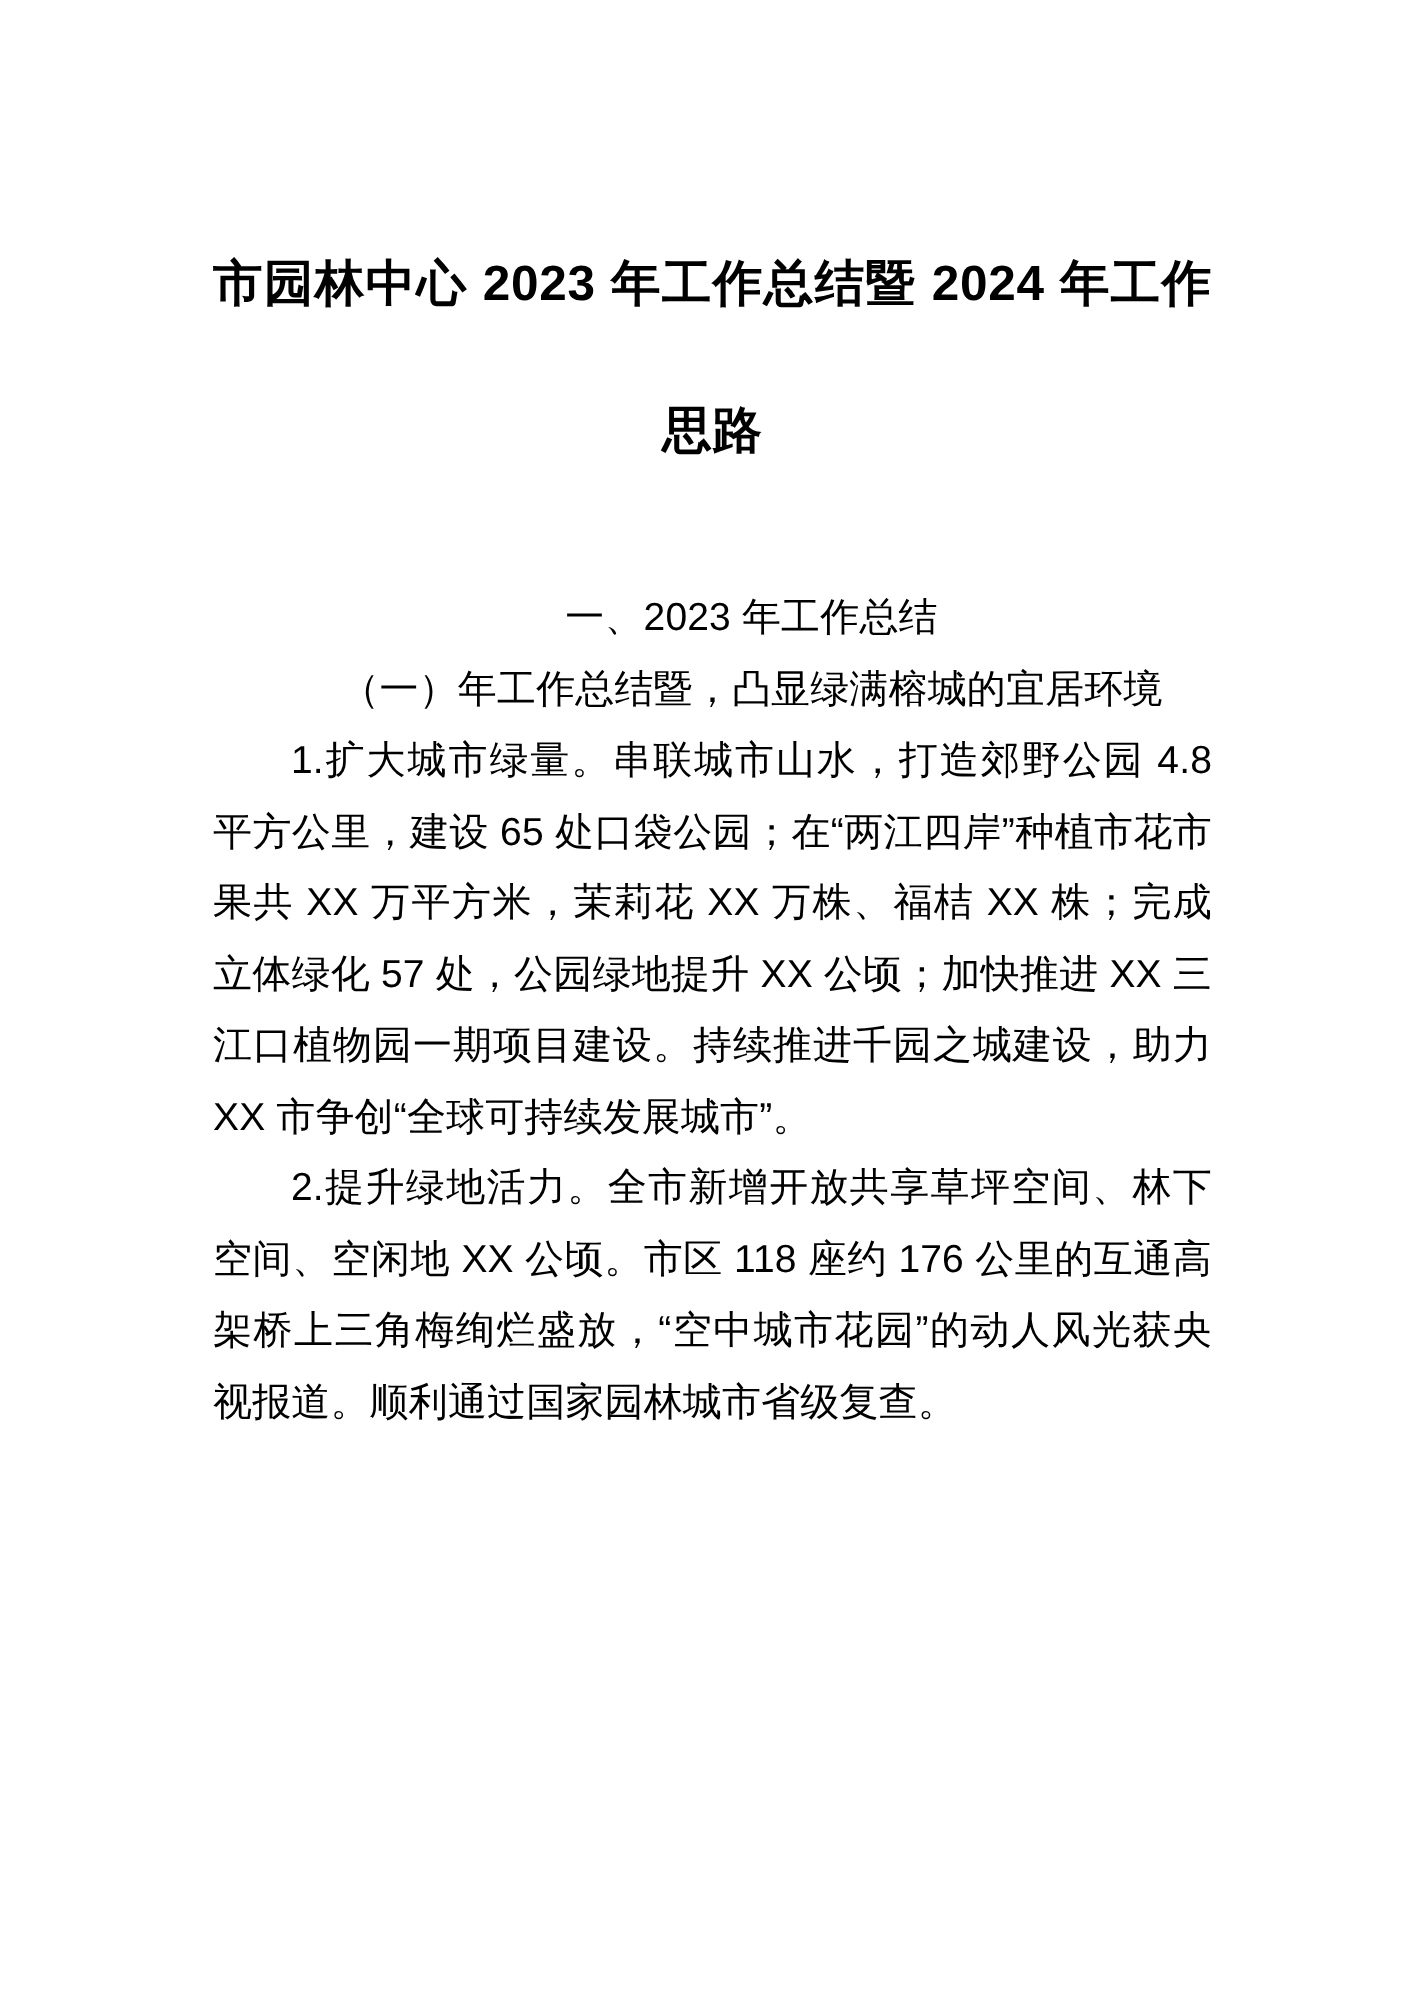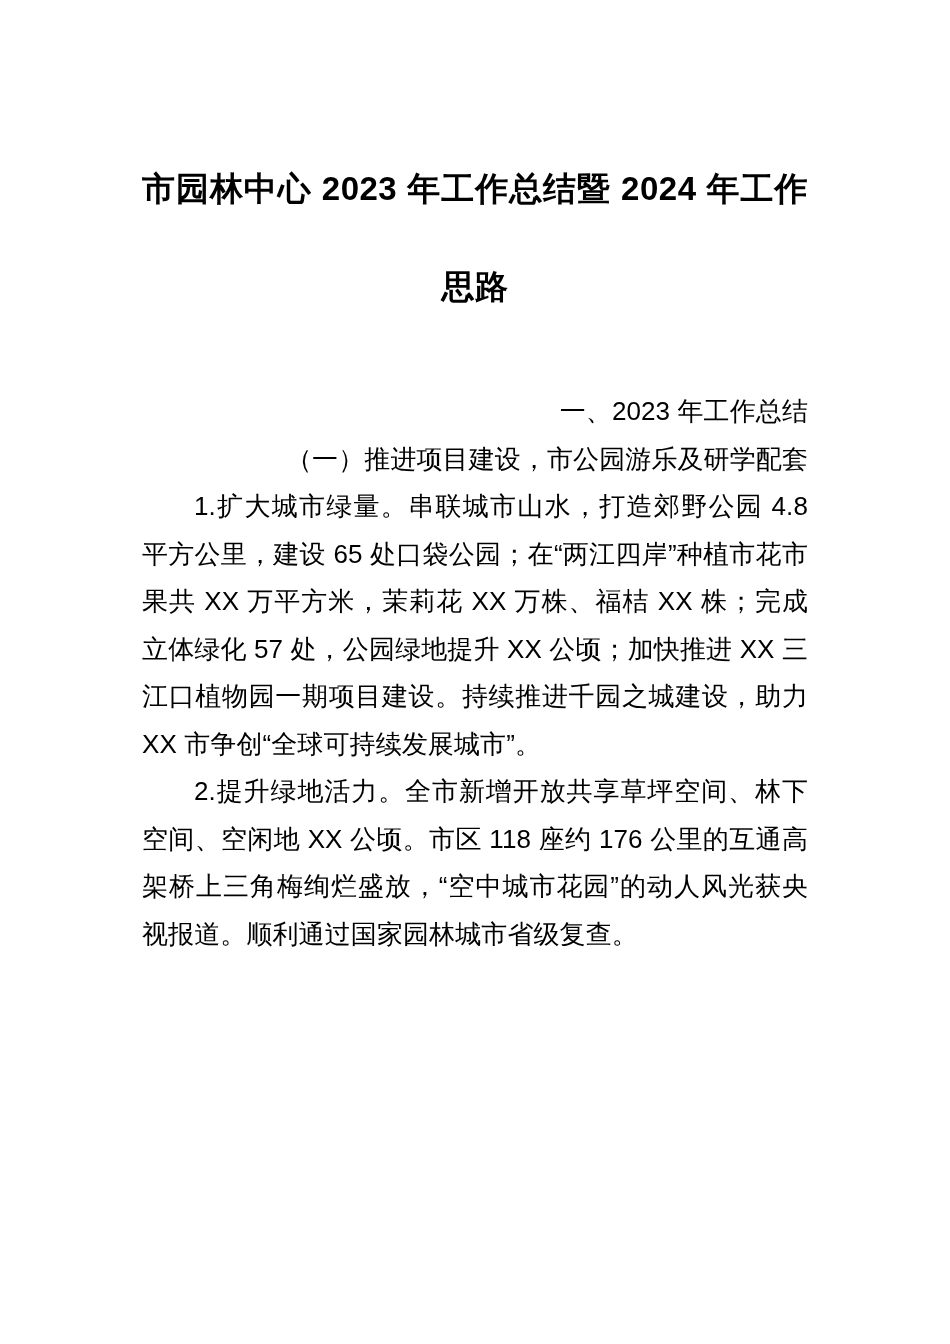--- a/index.html
+++ b/index.html
@@ -47,38 +47,38 @@
   .para {
     font-size: 26px;
     line-height: 47.5px;
     text-indent: 2em;
     text-align: justify;
     text-justify: inter-ideograph;
     margin: 0;
     letter-spacing: 0.1px;
   }
   .heading-para {
-    text-align: right;
+    text-align: center;
   }
 </style>
 </head>
 <body>
 
 <div class="page">
   <div class="doc-body">
 
     <div class="doc-title doc-title-line1">市园林中心 2023 年工作总结暨 2024 年工作</div>
 
     <div class="doc-title doc-title-line2">思路</div>
 
     <div class="spacer-after-title"></div>
 
     <p class="para heading-para">一、2023 年工作总结</p>
 
-    <p class="para heading-para">（一）推进项目建设，市公园游乐及研学配套</p>
+    <p class="para heading-para">（一）年工作总结暨，凸显绿满榕城的宜居环境</p>
 
     <p class="para">1.扩大城市绿量。串联城市山水，打造郊野公园 4.8 平方公里，建设 65 处口袋公园；在“两江四岸”种植市花市果共 XX 万平方米，茉莉花 XX 万株、福桔 XX 株；完成立体绿化 57 处，公园绿地提升 XX 公顷；加快推进 XX 三江口植物园一期项目建设。持续推进千园之城建设，助力 XX 市争创“全球可持续发展城市”。</p>
 
     <p class="para">2.提升绿地活力。全市新增开放共享草坪空间、林下空间、空闲地 XX 公顷。市区 118 座约 176 公里的互通高架桥上三角梅绚烂盛放，“空中城市花园”的动人风光获央视报道。顺利通过国家园林城市省级复查。</p>
 
 
   </div>
 </div>
 
 </body></html>

